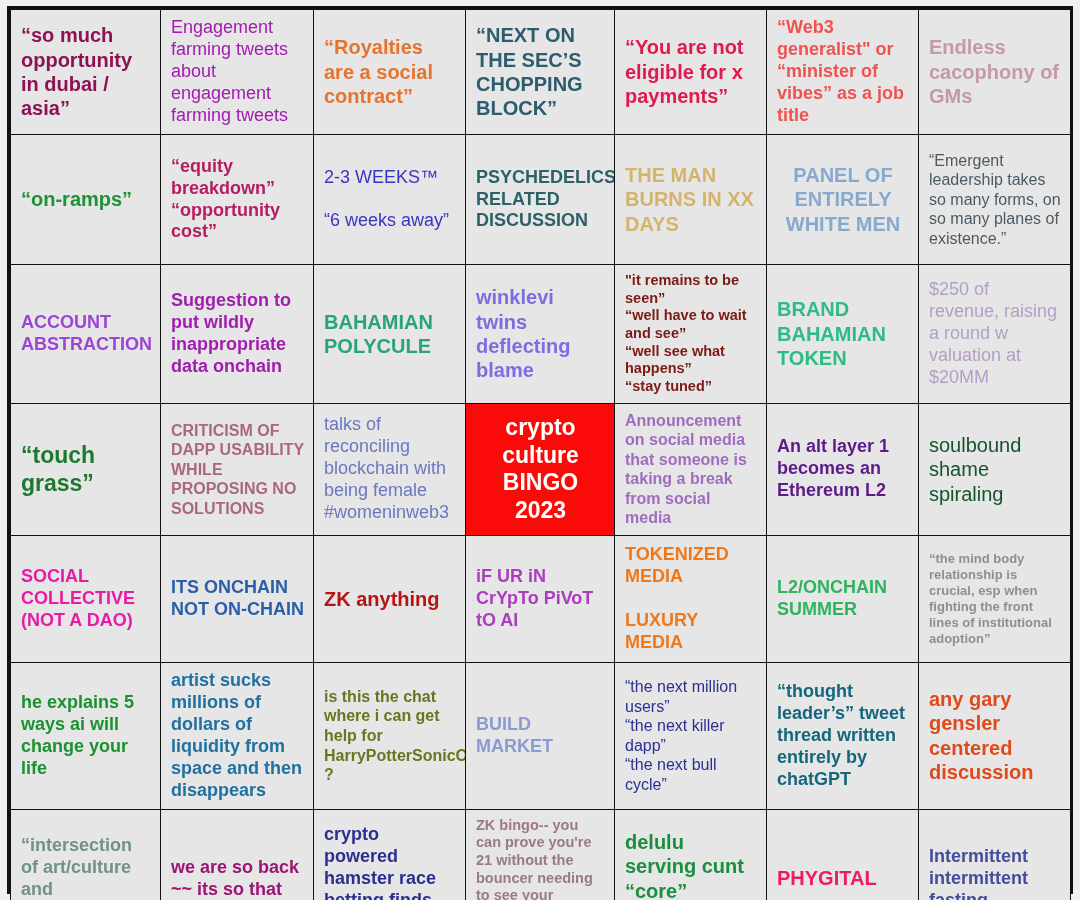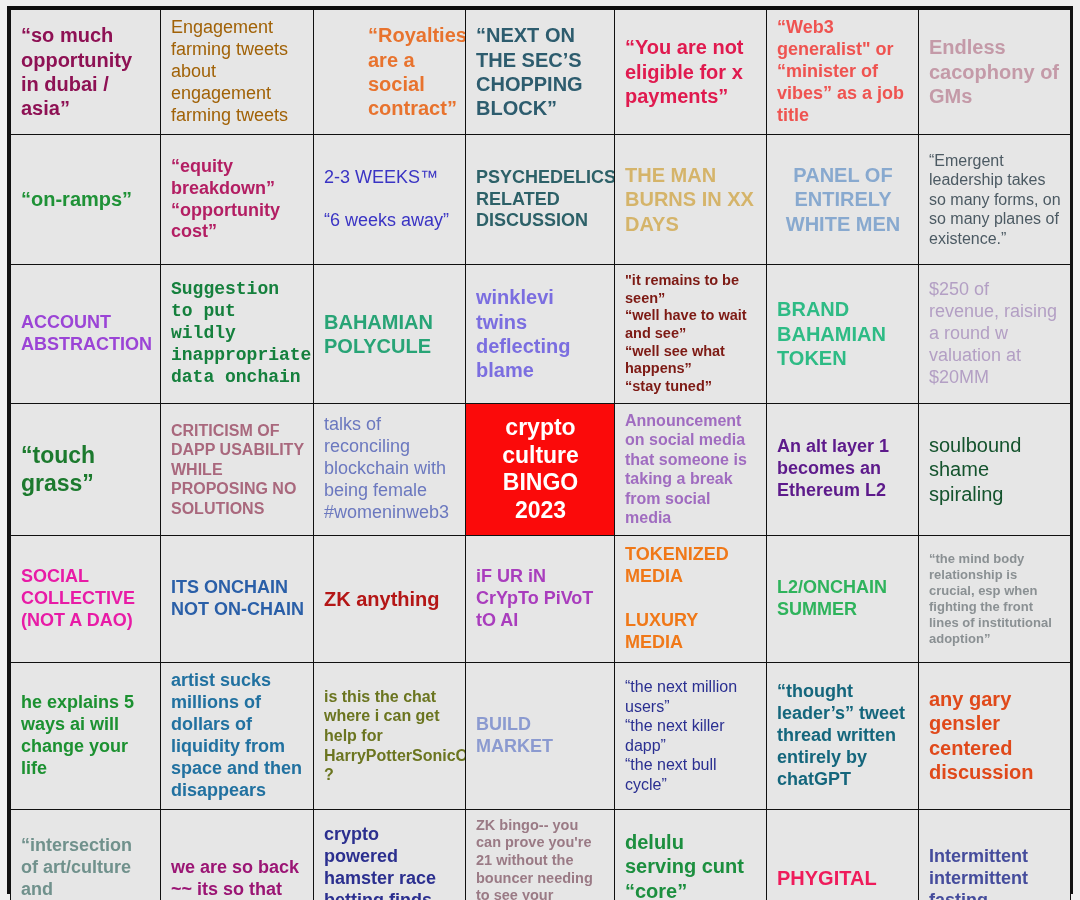--- a/index.html
+++ b/index.html
@@ -96,24 +96,24 @@
         <col class="c4">
         <col class="c5">
         <col class="c6">
     </colgroup>
     <tbody>
         <tr class="r0">
           <td>
             <span class="cell-text w-bold s-lg" style="color: rgb(142, 17, 84);">“so much opportunity in dubai / asia”</span>
           </td>
           <td>
-            <span class="cell-text w-norm s-md" style="color: #a16207;">Engagement farming tweets about engagement farming tweets</span>
-          </td>
-          <td>
-            <span class="cell-text w-bold s-lg" style="color: rgb(232, 115, 46); margin-left: 44px;">“Royalties are a social contract”</span>
+            <span class="cell-text w-norm s-md" style="color: #a21caf;">Engagement farming tweets about engagement farming tweets</span>
+          </td>
+          <td>
+            <span class="cell-text w-bold s-lg" style="color: rgb(232, 115, 46);">“Royalties are a social contract”</span>
           </td>
           <td>
             <span class="cell-text w-bold s-lg" style="color: rgb(45, 92, 110);">“NEXT ON THE SEC’S CHOPPING BLOCK”</span>
           </td>
           <td>
             <span class="cell-text w-bold s-lg" style="color: rgb(224, 26, 79);">“You are not eligible for x payments”</span>
           </td>
           <td>
             <span class="cell-text w-bold s-md" style="color: rgb(239, 83, 80);">“Web3 generalist" or “minister of vibes” as a job title</span>
           </td>
@@ -144,21 +144,21 @@
           </td>
           <td>
             <span class="cell-text w-norm s-sm" style="color: rgb(76, 90, 99);">“Emergent leadership takes so many forms, on so many planes of existence.”</span>
           </td>
         </tr>
         <tr class="r2">
           <td>
             <span class="cell-text w-bold s-md" style="color: rgb(155, 68, 214);">ACCOUNT ABSTRACTION</span>
           </td>
           <td>
-            <span class="cell-text w-bold s-md" style="color: #15803d; font-family: Liberation Mono, monospace;">Suggestion to put wildly inappropriate data onchain</span>
+            <span class="cell-text w-bold s-md" style="color: #a21caf;">Suggestion to put wildly inappropriate data onchain</span>
           </td>
           <td>
             <span class="cell-text w-bold s-lg" style="color: rgb(40, 164, 118);">BAHAMIAN POLYCULE</span>
           </td>
           <td>
             <span class="cell-text w-bold s-lg" style="color: rgb(123, 110, 224);">winklevi twins deflecting blame</span>
           </td>
           <td>
             <span class="cell-text w-bold s-xs" style="color: rgb(125, 26, 20);">"it remains to be seen”
 “well have to wait and see”

